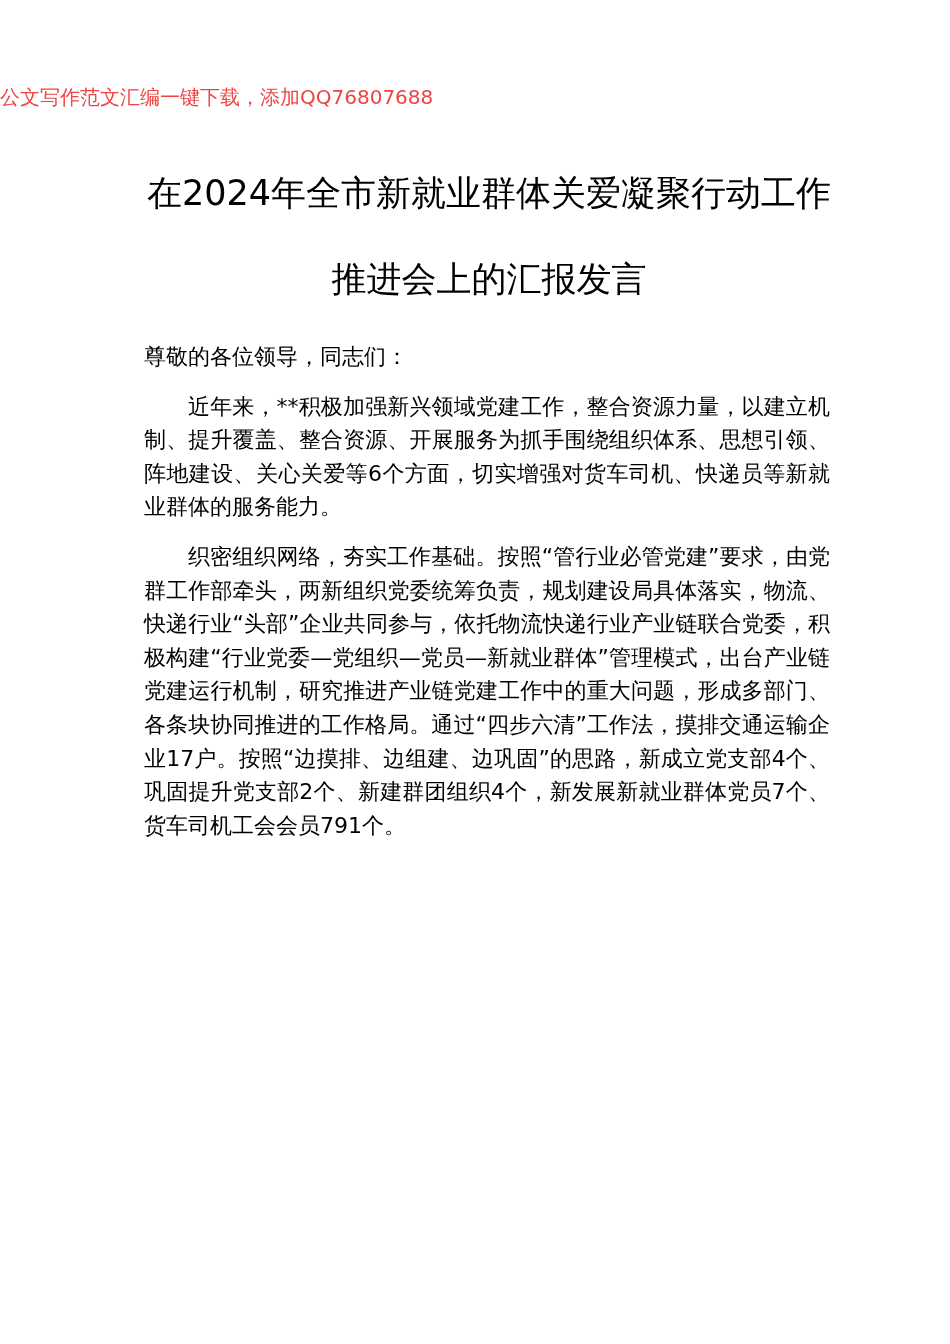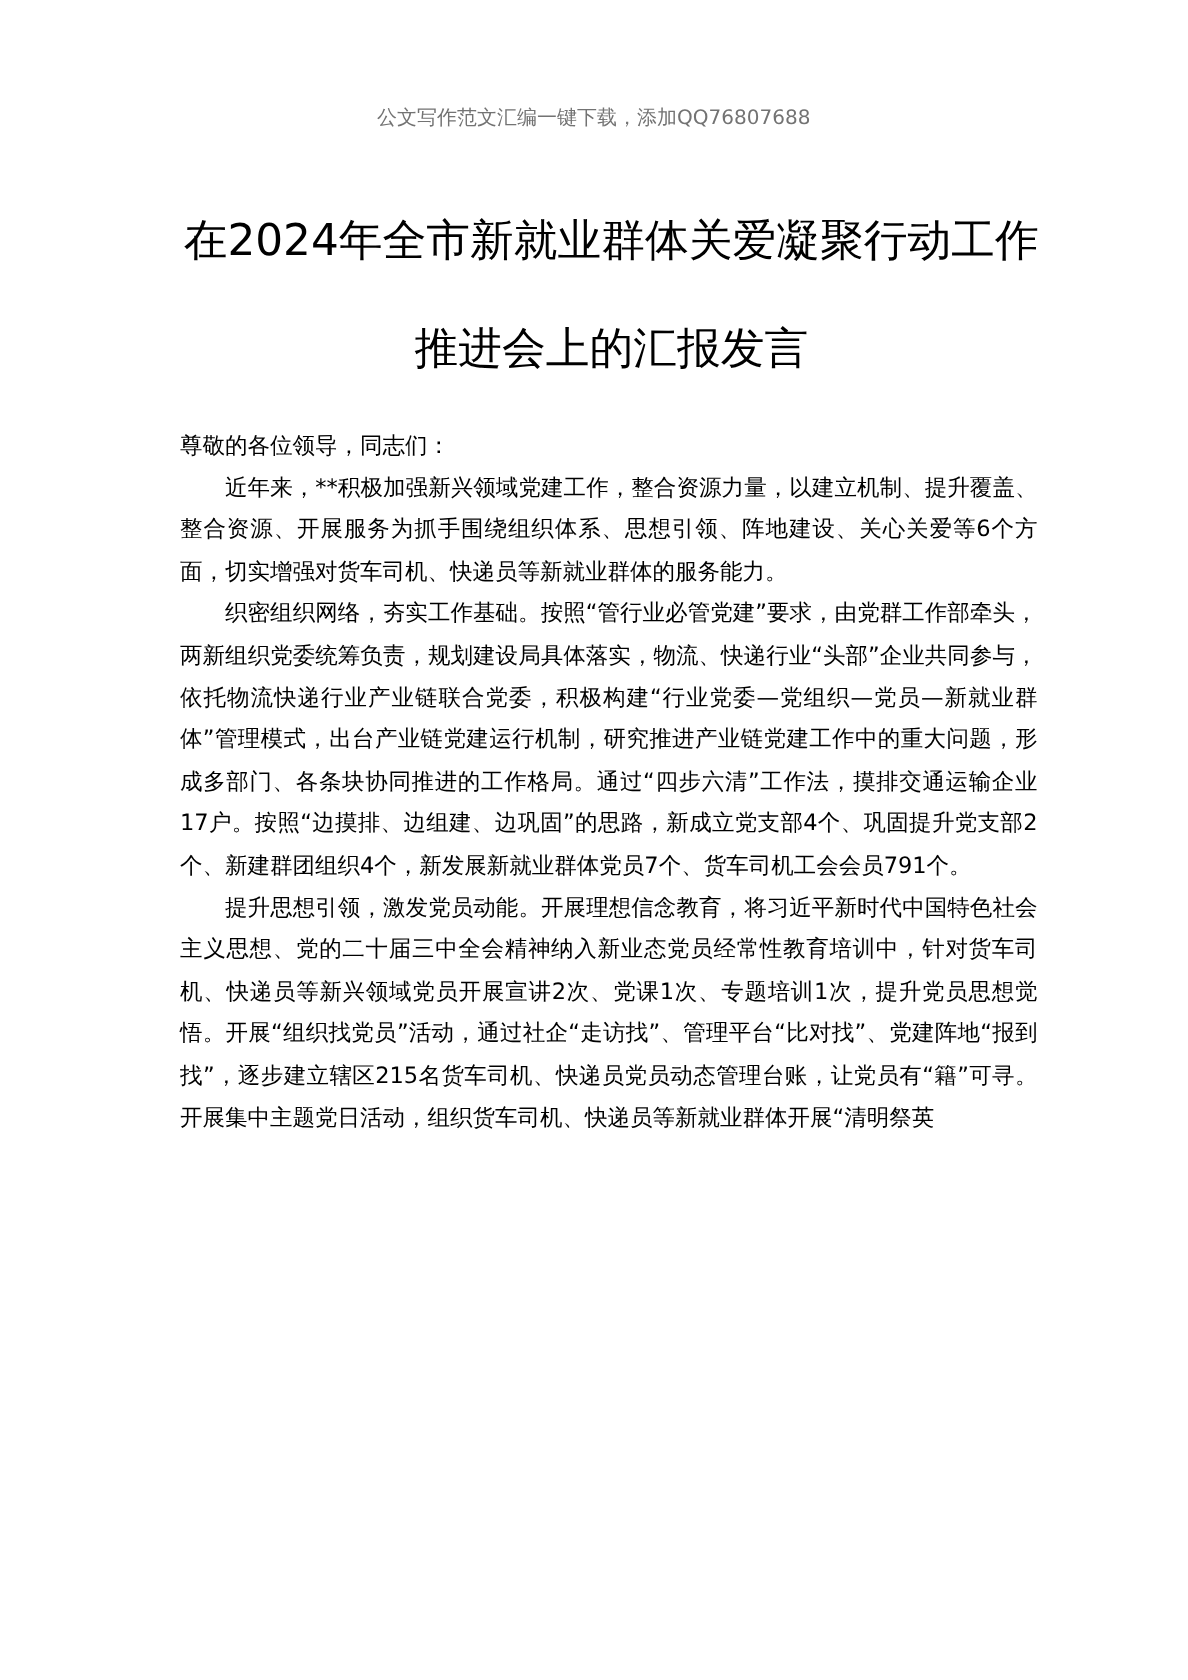--- a/index.html
+++ b/index.html
@@ -1,27 +1,26 @@
 <!DOCTYPE html>
 <html><head>
 <meta charset="utf-8">
 <style>
   html, body { margin: 0; padding: 0; background: #ffffff; }
   body { width: 950px; height: 1344px; position: relative; overflow: hidden; font-family: "DejaVu Sans", sans-serif; color: #000; }
-  .header-note { position: absolute; top: 84px; left: 0; width: 950px; text-align: center; font-size: 16px; color: #737373; letter-spacing: 0px; }
+  .header-note { position: absolute; top: 84px; left: 0; width: 950px; text-align: left; font-size: 20px; color: #ef4444; letter-spacing: 0px; }
   .title { position: absolute; top: 150px; left: 144px; width: 690px; text-align: center; font-size: 35px; line-height: 86px; font-family: "DejaVu Sans", sans-serif; }
-  .body { position: absolute; top: 340px; left: 144px; width: 686px; font-size: 18px; line-height: 33.6px; text-align: justify; }
+  .body { position: absolute; top: 340px; left: 144px; width: 686px; font-size: 22px; line-height: 33.6px; text-align: justify; }
   .body p { margin: 0; }
-  .body p.indent { text-indent: 2em; }
+  .body p.indent { text-indent: 2em; margin-top: 16px; }
 </style>
 </head>
 <body>
 
 <div class="header-note">公文写作范文汇编一键下载，添加QQ76807688</div>
 
 <div class="title">在2024年全市新就业群体关爱凝聚行动工作推进会上的汇报发言</div>
 
 <div class="body">
   <p>尊敬的各位领导，同志们：</p>
   <p class="indent">近年来，**积极加强新兴领域党建工作，整合资源力量，以建立机制、提升覆盖、整合资源、开展服务为抓手围绕组织体系、思想引领、阵地建设、关心关爱等6个方面，切实增强对货车司机、快递员等新就业群体的服务能力。</p>
   <p class="indent">织密组织网络，夯实工作基础。按照“管行业必管党建”要求，由党群工作部牵头，两新组织党委统筹负责，规划建设局具体落实，物流、快递行业“头部”企业共同参与，依托物流快递行业产业链联合党委，积极构建“行业党委—党组织—党员—新就业群体”管理模式，出台产业链党建运行机制，研究推进产业链党建工作中的重大问题，形成多部门、各条块协同推进的工作格局。通过“四步六清”工作法，摸排交通运输企业17户。按照“边摸排、边组建、边巩固”的思路，新成立党支部4个、巩固提升党支部2个、新建群团组织4个，新发展新就业群体党员7个、货车司机工会会员791个。</p>
-  <p class="indent">提升思想引领，激发党员动能。开展理想信念教育，将习近平新时代中国特色社会主义思想、党的二十届三中全会精神纳入新业态党员经常性教育培训中，针对货车司机、快递员等新兴领域党员开展宣讲2次、党课1次、专题培训1次，提升党员思想觉悟。开展“组织找党员”活动，通过社企“走访找”、管理平台“比对找”、党建阵地“报到找”，逐步建立辖区215名货车司机、快递员党员动态管理台账，让党员有“籍”可寻。开展集中主题党日活动，组织货车司机、快递员等新就业群体开展“清明祭英</p>
 </div>
 
 </body></html>

